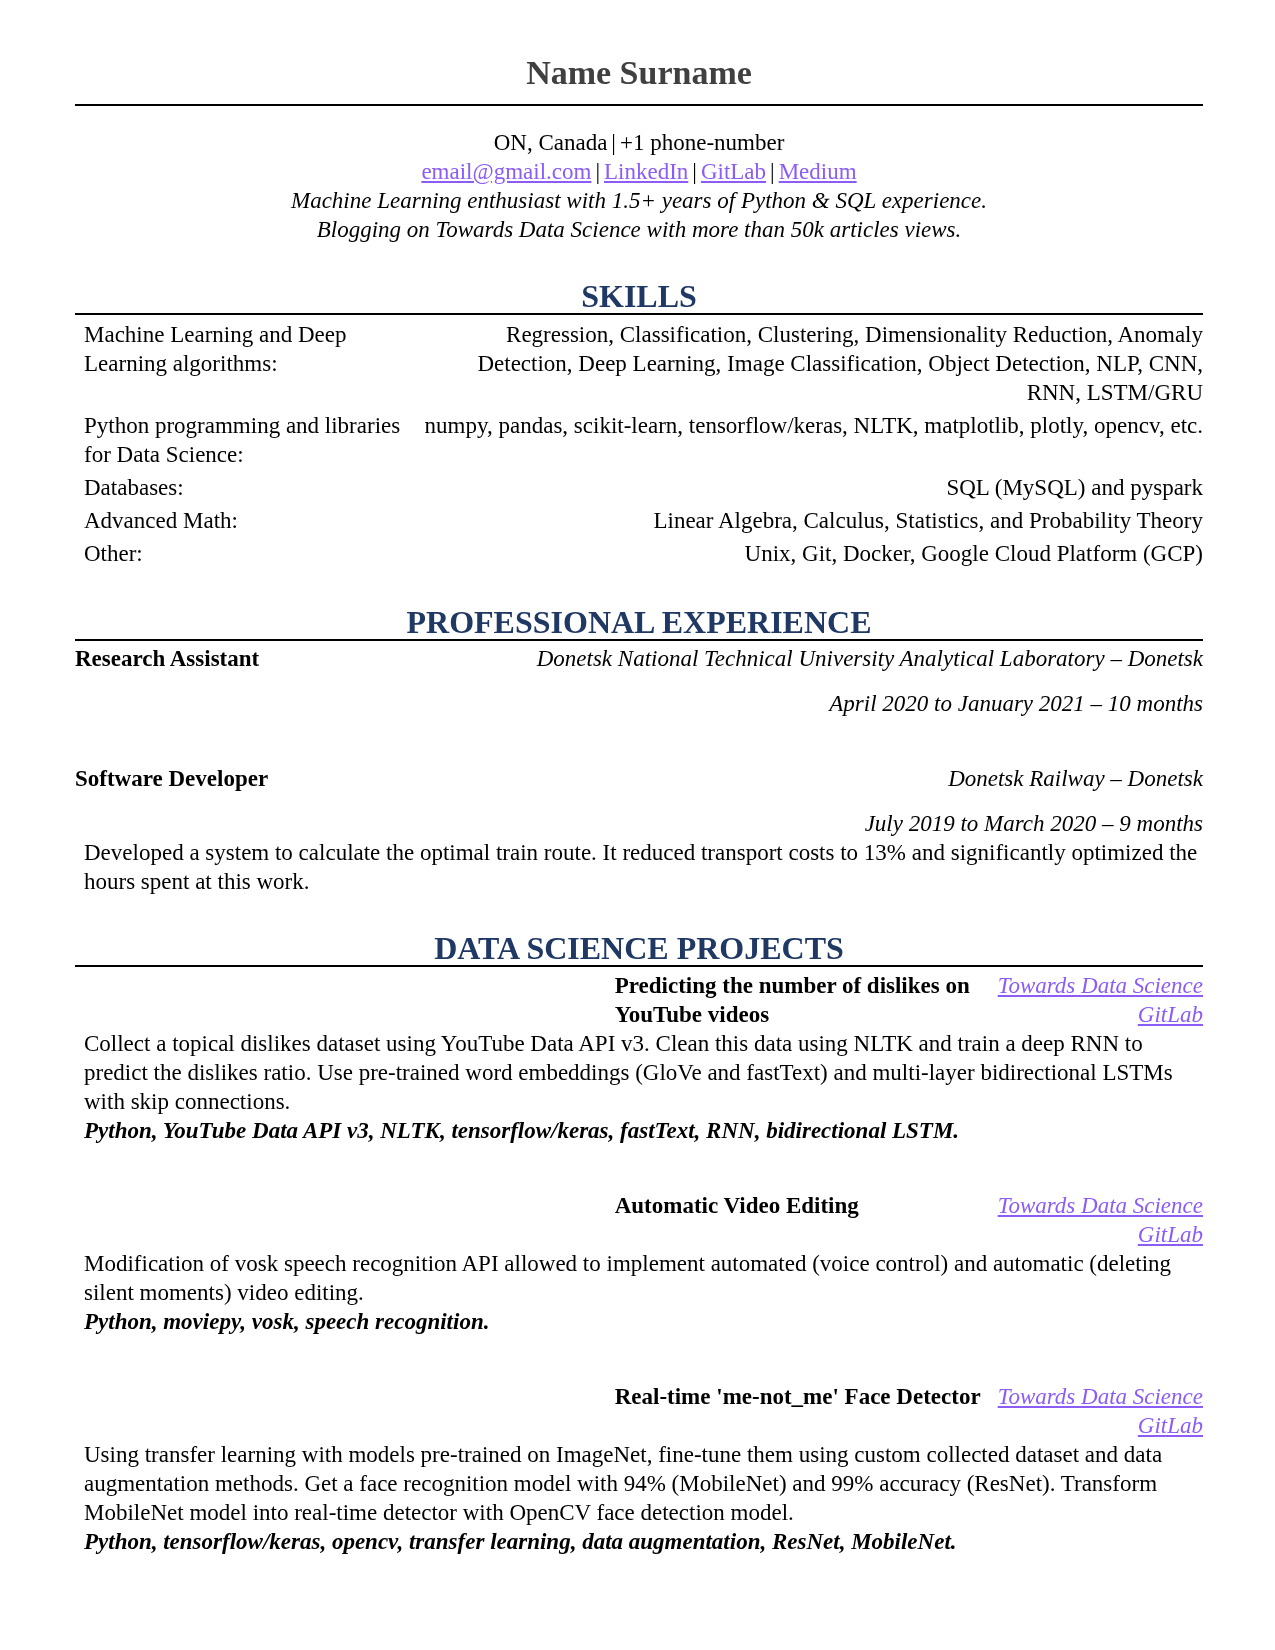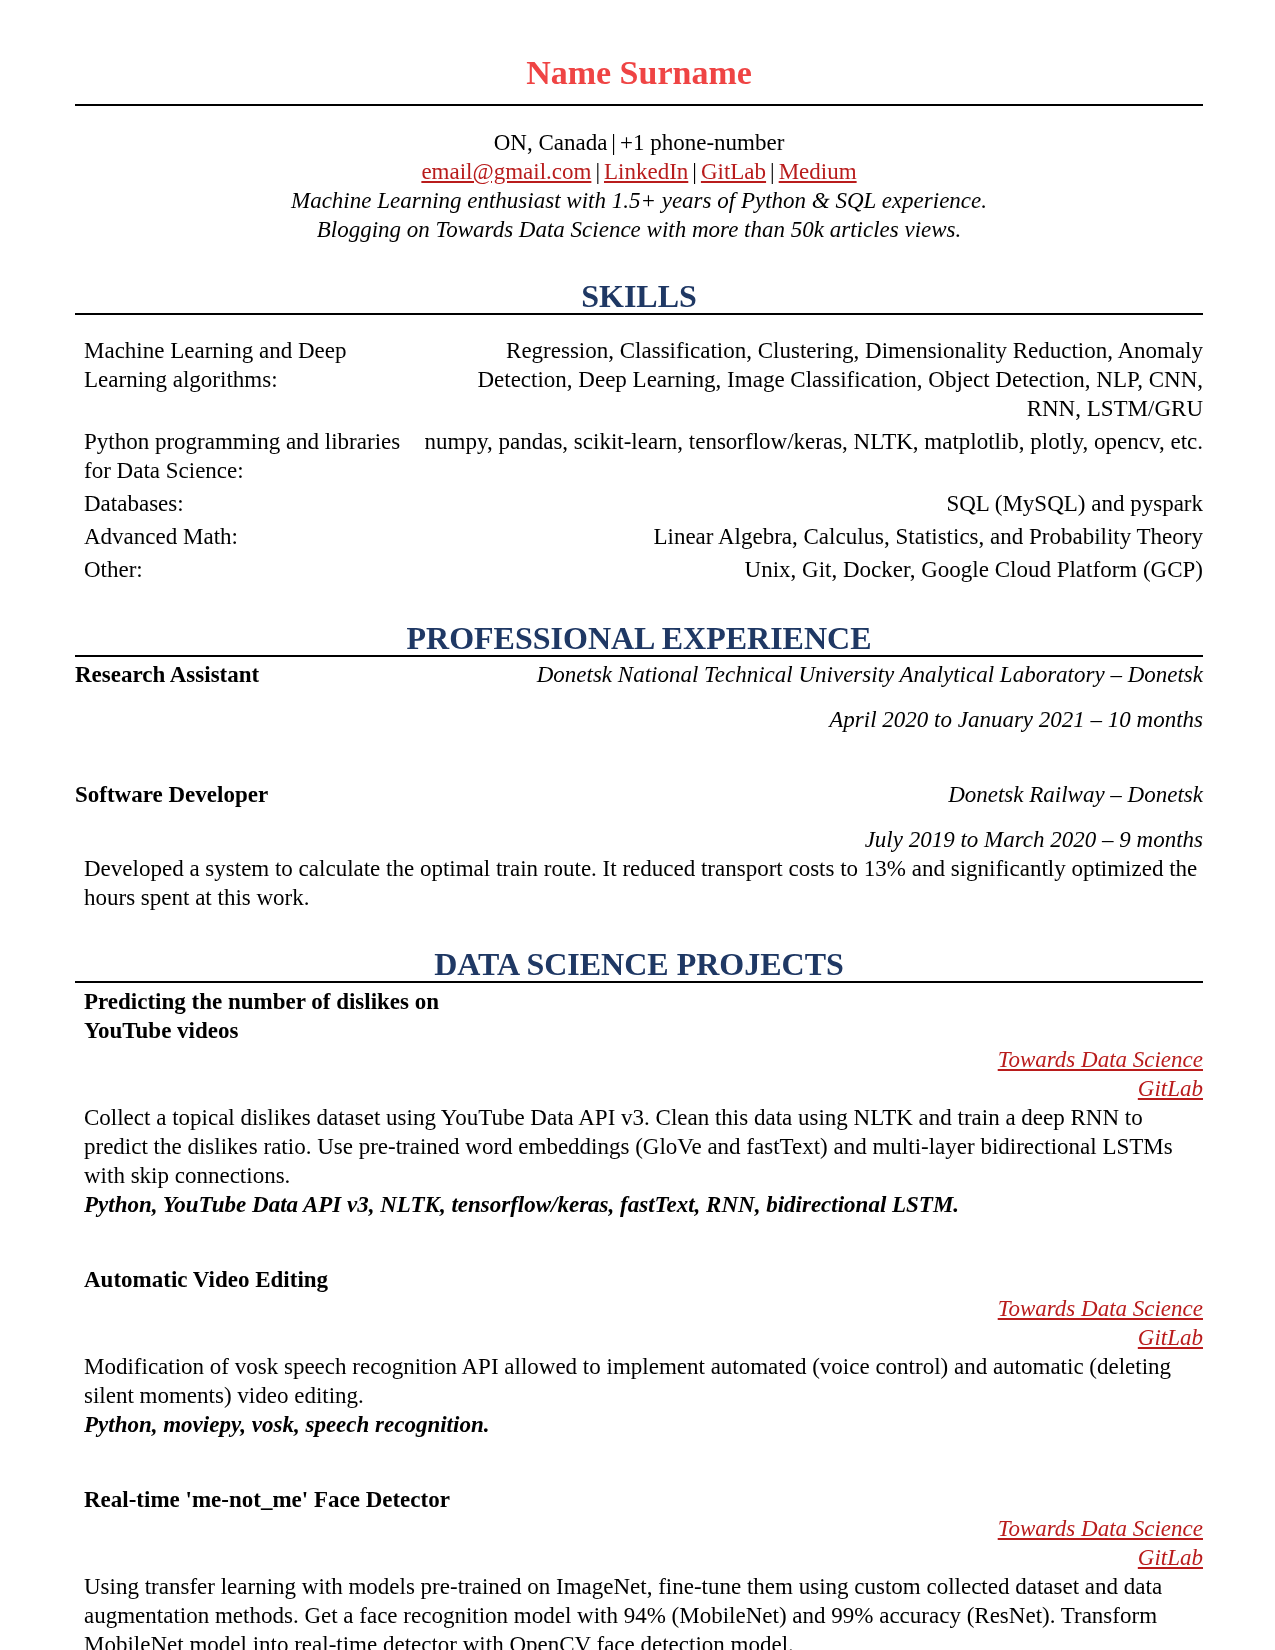--- a/index.html
+++ b/index.html
@@ -13,30 +13,30 @@
   }
   .page {
     width: 1275px; height: 1650px;
     padding: 52px 72px 0 75px;
     overflow: hidden;
   }
   
   .name-title {
     margin: 0;
     text-align: center;
-    color: #ef4444;
+    color: #404040;
     font-size: 34px;
     line-height: 42px;
     font-weight: bold;
   }
   .name-rule { border-bottom: 2px solid #000; margin-top: 10px; }
   .contact { margin-top: 22px; text-align: center; }
   .contact-line { margin: 0; }
   a.link {
-    color: #b91c1c;
+    color: #8b5cf6;
     text-decoration: underline;
     cursor: pointer;
   }
   .sep { color: #000; padding: 0 4px; }
   .summary { font-style: italic; font-family: Liberation Serif, serif; }
   
   .section { margin-top: 36px; }
   .section-head {
     text-align: center;
     border-bottom: 2px solid #000;
@@ -46,36 +46,36 @@
     margin: 0;
     color: #1F3864;
     font-size: 32px;
     line-height: 32px;
     font-weight: bold;
   }
   
   .skills-grid {
     display: grid;
     grid-template-columns: 343px 1fr;
-    padding-top: 19px;
+    padding-top: 3px;
   }
   .skill-label { padding: 2px 12px 2px 9px; }
   .skill-value { padding: 2px 0; text-align: right; }
   
   .job { margin-top: 3px; }
   .job.gap { margin-top: 46px; }
   .job-head { display: flex; justify-content: space-between; align-items: center; }
   .role { font-weight: bold; white-space: nowrap; }
   .company { font-style: italic; text-align: right; flex: 1; padding-left: 20px; }
   .dates { font-style: italic; text-align: right; margin-top: 16px; }
   .desc { margin: 0; padding-left: 9px; }
   
   .project { margin-top: 4px; }
   .project.gap { margin-top: 46px; }
-  .project-head { display: flex; justify-content: flex-end; flex-direction: column; }
+  .project-head { display: flex; justify-content: flex-end; }
   .project-title { font-weight: bold; width: 392px; padding-left: 9px; }
   .project-links { display: flex; flex-direction: column; align-items: flex-end; }
   .plink { font-style: italic; }
   .tech { margin: 0; padding-left: 9px; font-weight: bold; font-style: italic; }
 </style>
 </head>
 <body>
 
 <div class="page">
 

